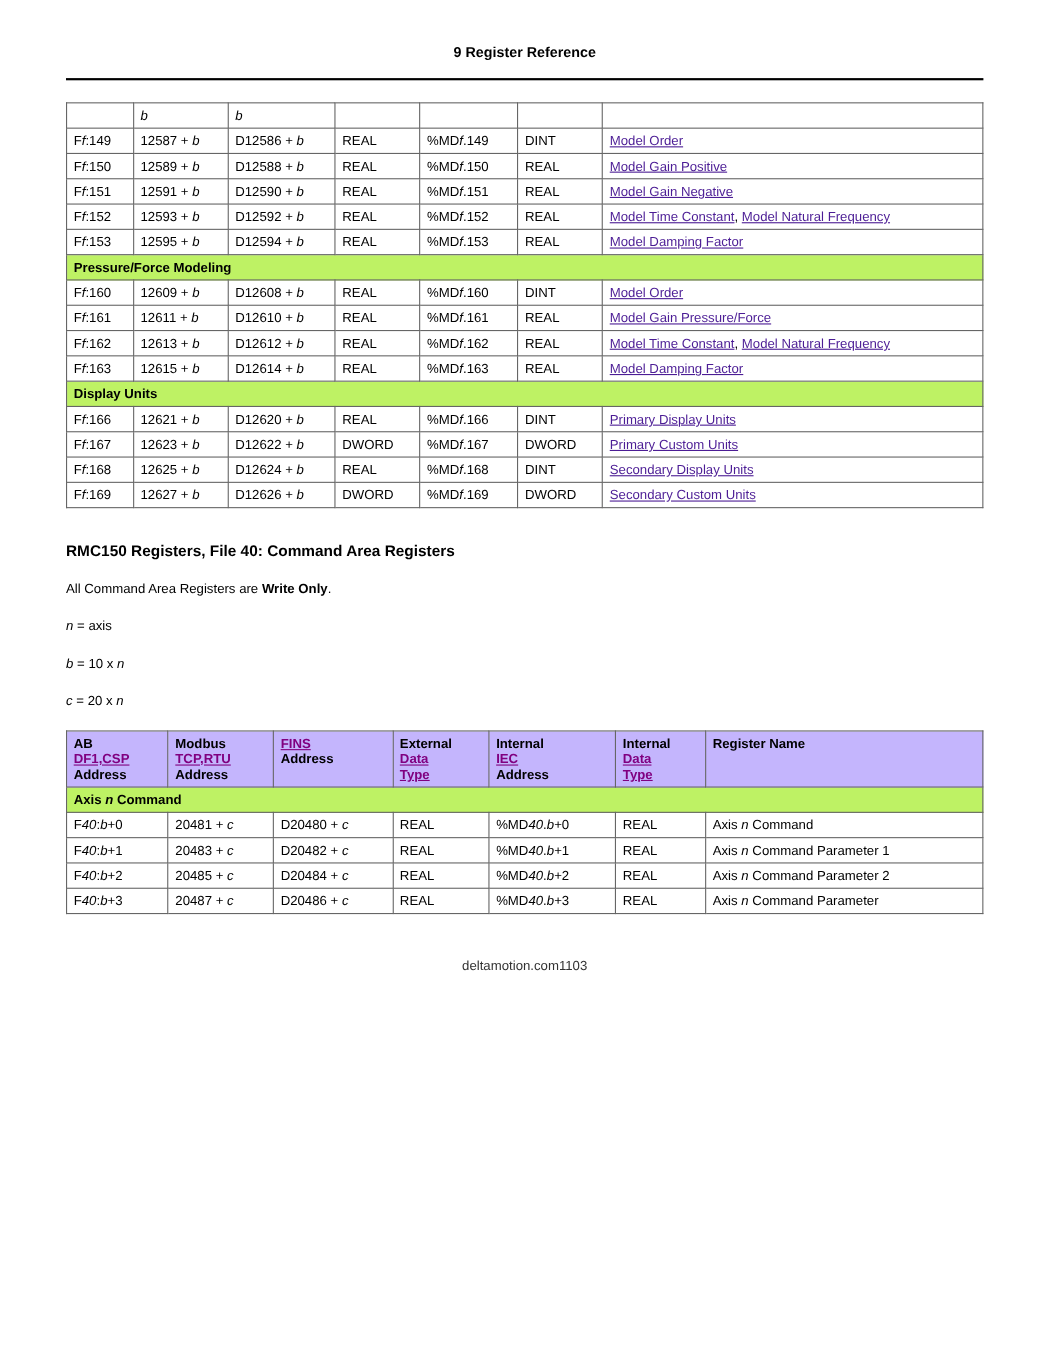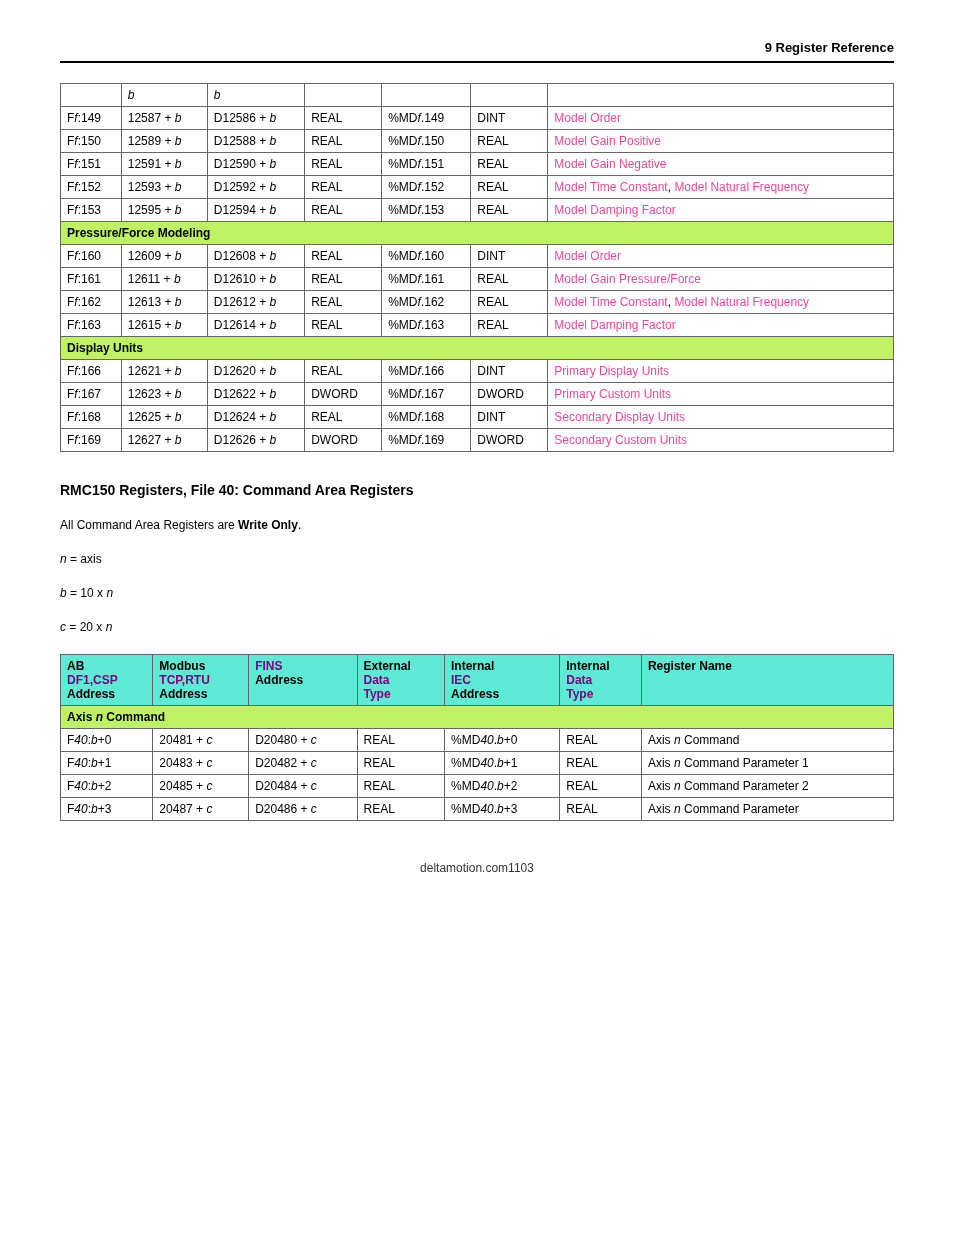--- a/index.html
+++ b/index.html
@@ -1,23 +1,23 @@
 <!DOCTYPE html>
 <html><head>
 <meta charset="utf-8">
 <style>
 body{font-family:Verdana,Arial,sans-serif;font-size:12px;color:#000;margin:0;padding:40px 60px;background:#fff}
 .page{max-width:834px;margin:0 auto}
-.hdr{border-bottom:2px solid #000;padding-bottom:6px;margin-bottom:20px;text-align:right;font-weight:bold;font-size:13px}
+.hdr{border-bottom:2px solid #000;padding-bottom:16px;margin-bottom:20px;text-align:center;font-weight:bold;font-size:13px}
 table{border-collapse:collapse;width:100%;margin-bottom:30px}
 td,th{border:1px solid #666;padding:4px 6px;vertical-align:top;font-size:12px;text-align:left}
 .sect{background:#bef264;font-weight:bold}
-.thdr{background:#5eead4;font-weight:bold}
+.thdr{background:#c4b5fd;font-weight:bold}
 .thdr a{color:#800080;}
-.lnk{color:#ec4899;}
+.lnk{color:#4c1d95;text-decoration:underline}
 .i{font-style:italic}
 h3{font-size:14px;font-weight:bold;margin:20px 0 10px 0}
 p{margin:20px 0}
 .ftr{display:flex;justify-content:center;font-size:12px;margin-top:40px;color:#333}
 </style>
 </head>
 <body>
 
 <div class="page">
 <div class="hdr">9  Register Reference</div>

